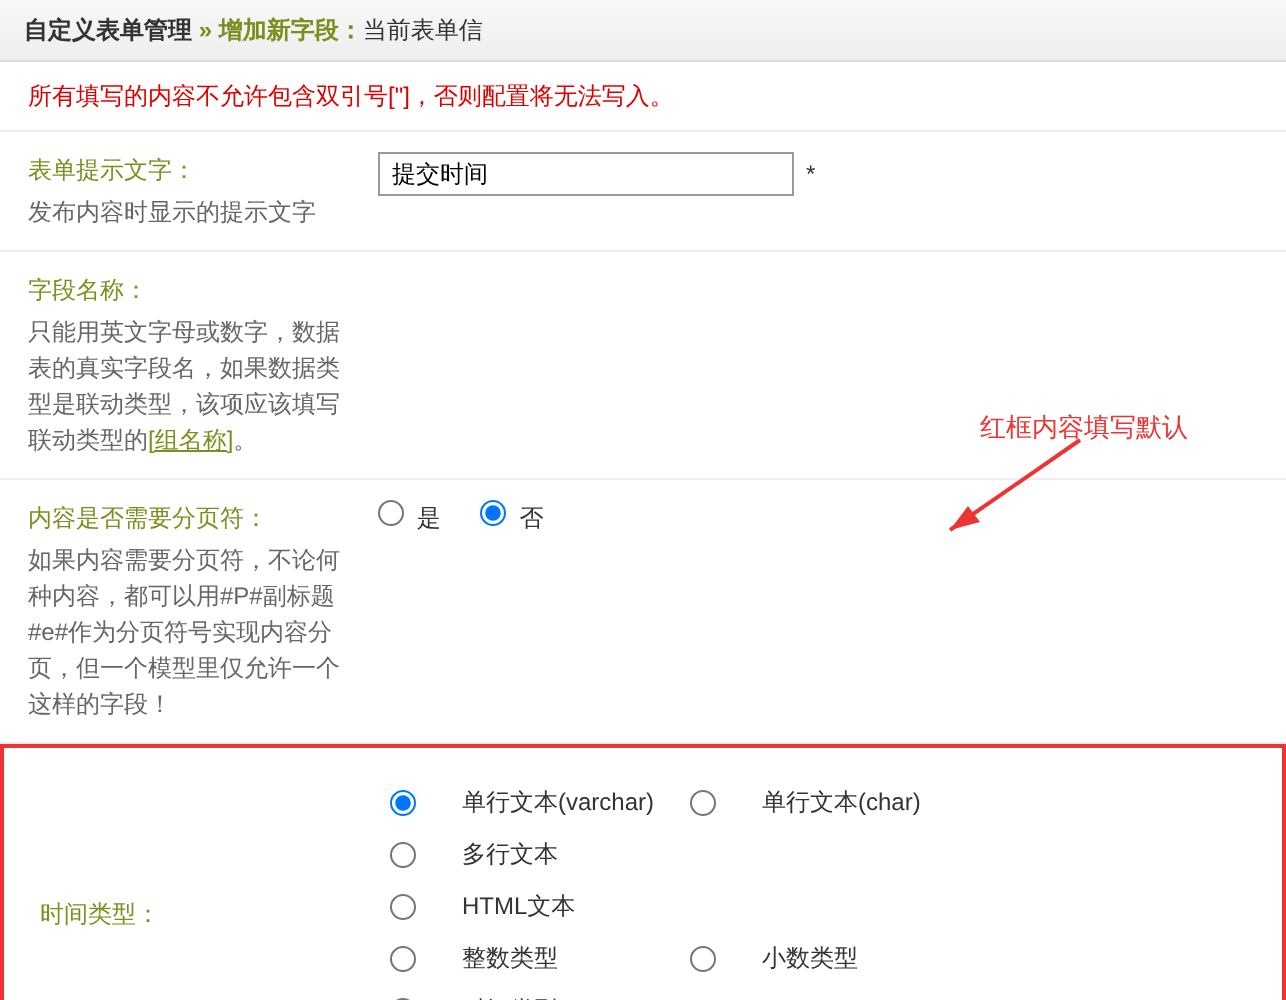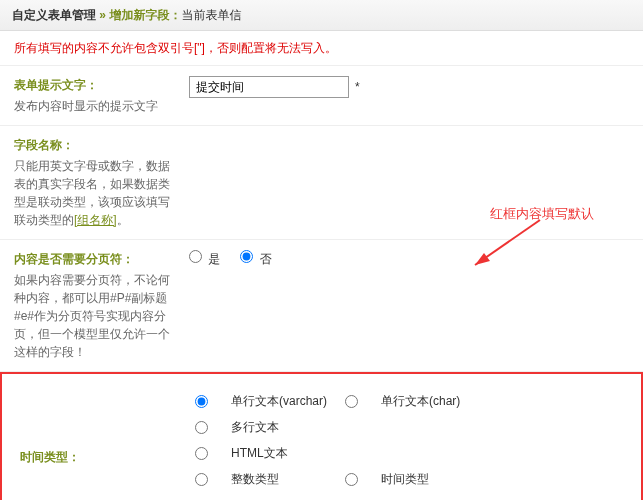--- a/index.html
+++ b/index.html
@@ -4,25 +4,25 @@
 <style>
 *{box-sizing:border-box;margin:0;padding:0}
 body{font:12px/1.5 Arial,"Microsoft YaHei",SimSun,sans-serif;color:#333;background:#fff;width:643px}
 .header{background:linear-gradient(#f8f8f8,#eee);border-bottom:1px solid #ddd;padding:6px 12px;display:flex;justify-content:flex-start;align-items:center}
 .header-title{font-weight:bold;color:#333}
 .olive{color:#7a8f1e;font-weight:bold}
 .header-right{color:#333}
 .warning{color:#d00;padding:8px 14px;border-bottom:1px solid #eee}
 .row{display:flex;border-bottom:1px solid #eee;padding:10px 14px;align-items:flex-start}
 .label-col{width:175px;padding-right:12px}
-.label-title{color:#7a8f1e;font-weight:bold;margin-bottom:3px}
+.label-title{color:#7a8f1e;font-weight:normal;margin-bottom:3px}
 .label-desc{color:#666}
 .link{color:#7a8f1e;text-decoration:underline}
 .input-col{flex:1;display:flex;align-items:center;gap:6px}
-.text-input{border:1px solid #999;padding:3px 6px;width:160px;height:22px;font-size:12px}
+.text-input{border:1px solid #999;padding:3px 6px;width:208px;height:22px;font-size:12px}
 .text-input.green{border:1px solid #8fb037}
 .star{color:#333}
 .radio-group{display:flex;gap:20px;align-items:center}
 .radio-row{display:flex;flex-wrap:wrap;gap:0}
 .radio-item{width:150px;padding:4px 0;display:flex;align-items:center;gap:20px}
 input[type=radio]{margin:0 3px 0 0}
 .redbox{border:2px solid #e33;padding:4px;margin:0}
 .annotation{position:absolute;color:#e33;font-size:13px}
 .container{position:relative}
 svg.arrow{position:absolute;pointer-events:none}
@@ -97,20 +97,24 @@
       <label class="radio-item" style="width:100%">
               <input type="radio" name="dt" style="">
               <span>HTML文本</span>
             </label>
       <label class="radio-item">
               <input type="radio" name="dt" style="">
               <span>整数类型</span>
             </label>
       <label class="radio-item">
               <input type="radio" name="dt" style="">
+              <span>小数类型</span>
+            </label>
+      <label class="radio-item">
+              <input type="radio" name="dt" style="">
               <span>时间类型</span>
             </label>
 
     </div>
   </div>
 </div>
 
 </div>
 
 <div class="annotation" style="top:204px;left:490px">红框内容填写默认</div>

